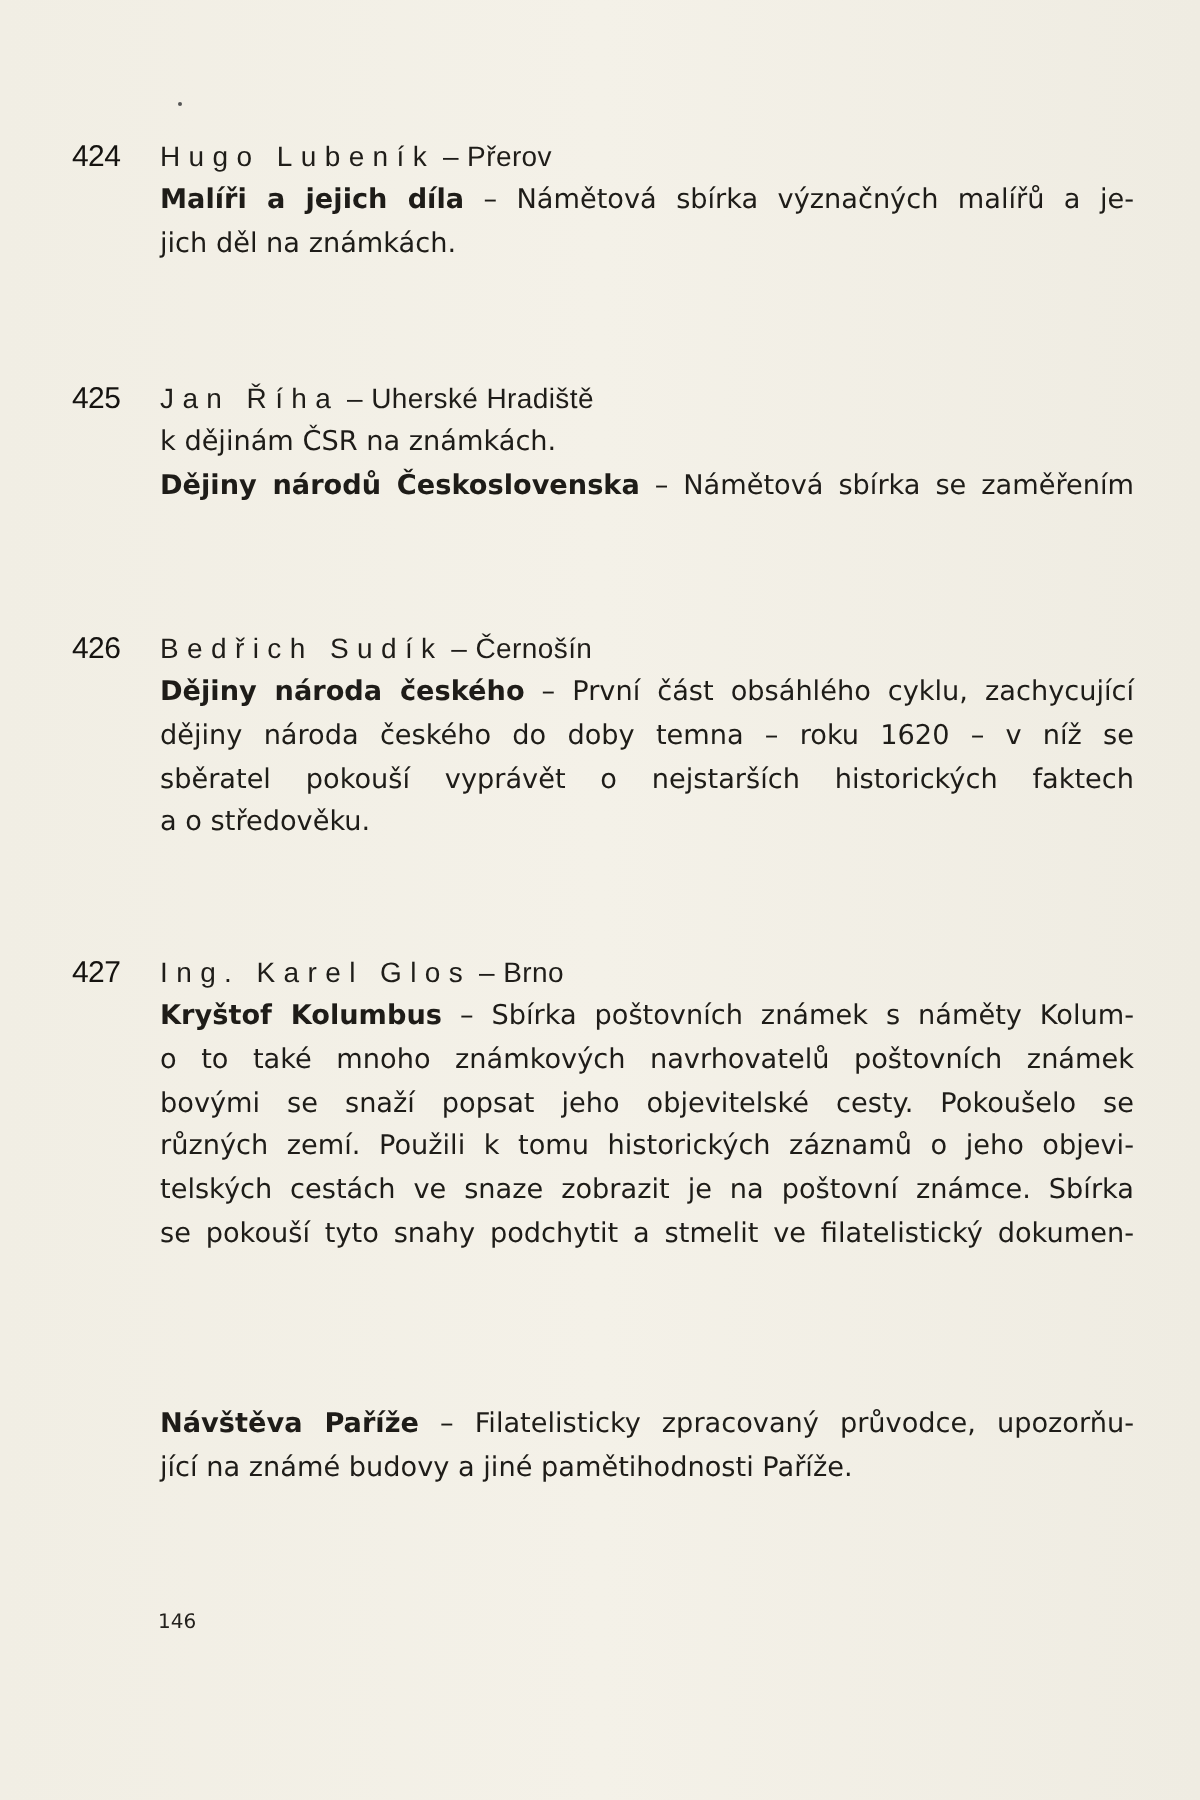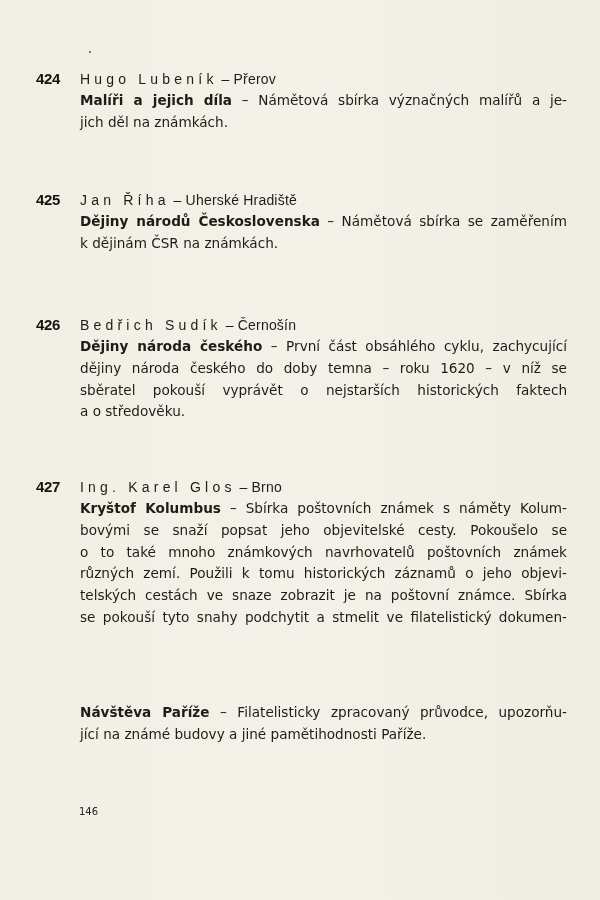--- a/index.html
+++ b/index.html
@@ -11,21 +11,21 @@
       position: relative;
     }
     .page {
       position: absolute; left: 0; top: 0; width: 600px; height: 900px;
       background: linear-gradient(90deg, #f1eee4 0%, #f4f1e8 50%, #efece2 100%);
     }
     .speck { position: absolute; left: 89px; top: 51px; width: 2px; height: 2px; background: #555; border-radius: 50%; }
     .entry { position: absolute; left: 36px; width: 540px; }
     .entry-head { display: flex; align-items: baseline; height: 20px; }
     .entry-num {
-      width: 44px; font-family: "Liberation Sans", sans-serif; font-weight: bold;
+      width: 44px; font-family: "Liberation Sans", sans-serif; font-weight: normal;
       font-size: 15px; letter-spacing: -0.3px; color: #151310;
     }
     .entry-author {
       font-family: Liberation Sans, sans-serif; font-size: 14px; color: #1f1d19;
     }
     .author-name { letter-spacing: 4.2px; }
     .author-rest { letter-spacing: 0.2px; }
     .entry-body {
       margin-left: 44px; width: 487px; 
       font-size: 13.6px; line-height: 21.8px; text-align: justify;
@@ -61,22 +61,22 @@
 
   <div class="entry" style="top:191px;">
     <div class="entry-head">
       <span class="entry-num">425</span>
       <span class="entry-author">
         <span class="author-name">Jan Říha</span>
         <span class="author-rest">– Uherské Hradiště</span>
       </span>
     </div>
     <div class="entry-body">
+      <span class="line last">k dějinám ČSR na známkách.</span>
       <span class="line"><span class="title">Dějiny národů Československa</span><span> – Námětová sbírka se zaměřením</span></span>
-      <span class="line last">k dějinám ČSR na známkách.</span>
     </div>
   </div>
 
   <div class="entry" style="top:316px;">
     <div class="entry-head">
       <span class="entry-num">426</span>
       <span class="entry-author">
         <span class="author-name">Bedřich Sudík</span>
         <span class="author-rest">– Černošín</span>
       </span>
@@ -92,22 +92,22 @@
   <div class="entry" style="top:478px;">
     <div class="entry-head">
       <span class="entry-num">427</span>
       <span class="entry-author">
         <span class="author-name">Ing. Karel Glos</span>
         <span class="author-rest">– Brno</span>
       </span>
     </div>
     <div class="entry-body">
       <span class="line"><span class="title">Kryštof Kolumbus</span><span> – Sbírka poštovních známek s náměty Kolum-</span></span>
+      <span class="line">o to také mnoho známkových navrhovatelů poštovních známek</span>
       <span class="line">bovými se snaží popsat jeho objevitelské cesty. Pokoušelo se</span>
-      <span class="line">o to také mnoho známkových navrhovatelů poštovních známek</span>
       <span class="line">různých zemí. Použili k tomu historických záznamů o jeho objevi-</span>
       <span class="line">telských cestách ve snaze zobrazit je na poštovní známce. Sbírka</span>
       <span class="line">se pokouší tyto snahy podchytit a stmelit ve filatelistický dokumen-</span>
     </div>
   </div>
 
   <div class="entry" style="top:702px;">
     <div class="entry-body">
       <span class="line"><span class="title">Návštěva Paříže</span><span> – Filatelisticky zpracovaný průvodce, upozorňu-</span></span>
       <span class="line last">jící na známé budovy a jiné pamětihodnosti Paříže.</span>

